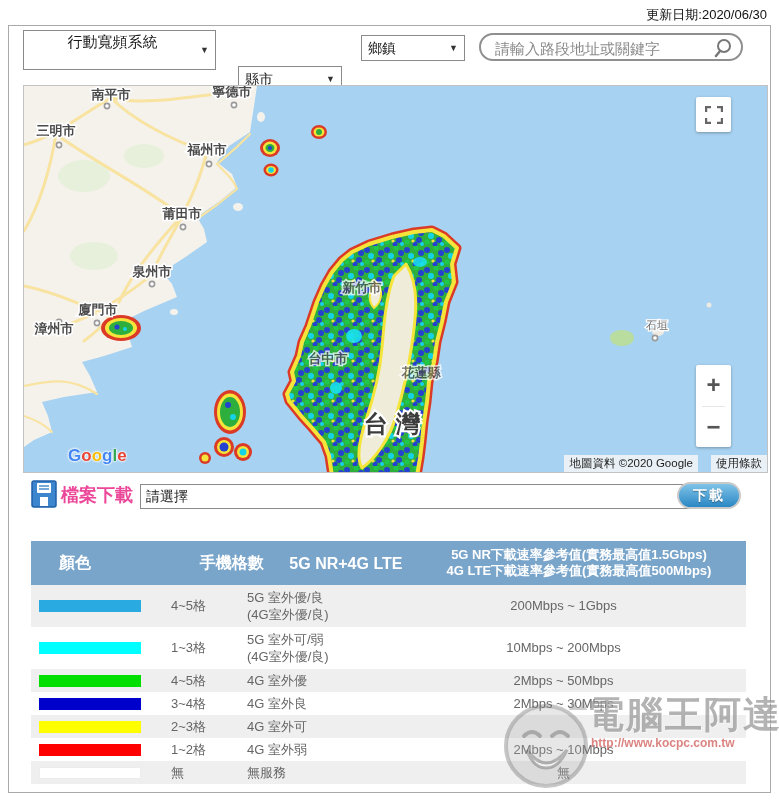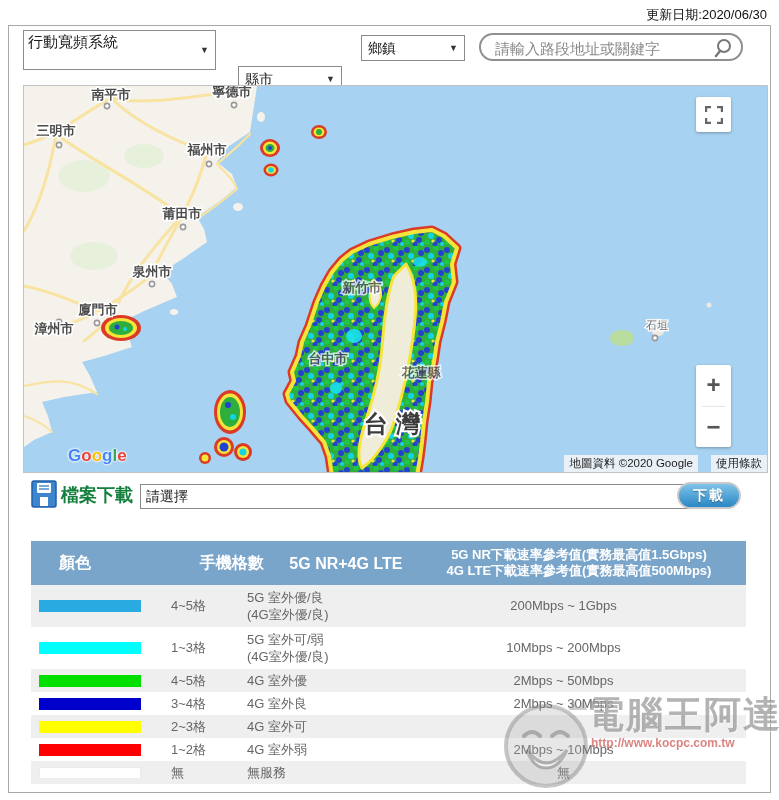--- a/index.html
+++ b/index.html
@@ -6,21 +6,21 @@
   body{
     width:779px;height:800px;position:relative;background:#fff;
     font-family:"Liberation Sans","DejaVu Sans",sans-serif;overflow:hidden;
   }
   .update-date{position:absolute;top:6px;right:12px;font-size:13px;color:#111;}
   .panel{position:absolute;left:8px;top:25px;width:761px;height:766px;border:1px solid #a9a9a9;background:#fff;}
 
   
   .sel{position:absolute;border:1px solid #8a8a8a;background:#fff;color:#1b1b1b;cursor:pointer;box-sizing:border-box;}
   .sel .arrow{position:absolute;right:6px;top:50%;transform:translateY(-50%);font-size:9px;color:#333;}
-  .sel-system{left:14px;top:4px;width:193px;height:40px;font-size:15px;line-height:18px;padding:2px 18px 2px 4px;}
+  .sel-system{left:14px;top:4px;width:193px;height:40px;font-size:15px;line-height:18px;padding:2px 18px 2px 4px;text-align:center;}
   .sel-county{left:229px;top:9px;width:104px;height:26px;font-size:14px;line-height:24px;padding:0 18px 0 6px;margin-top:31px;}
   .sel-town{left:352px;top:9px;width:104px;height:26px;font-size:14px;line-height:24px;padding:0 18px 0 6px;}
   .search{position:absolute;left:470px;top:7px;width:264px;height:28px;border:2px solid #8f8f8f;border-radius:16px;box-sizing:border-box;background:#fff;}
   .search input{position:absolute;left:12px;top:2px;width:210px;height:20px;border:none;outline:none;font-size:15px;color:#333;background:transparent;font-family:inherit;}
   .search input::placeholder{color:#8a8a8a;opacity:1;}
   .search .mag{position:absolute;right:8px;top:3px;}
 
   
   .map{position:absolute;left:14px;top:59px;width:743px;height:386px;border:1px solid #c2c2c2;overflow:hidden;background:#A7D2F1;}
   .map svg.base{position:absolute;left:0;top:0;}
@@ -36,21 +36,21 @@
   .attr-data{right:69px;}
   .attr-terms{right:0px;cursor:pointer;}
   svg text.maplbl{font-family:"Liberation Sans","DejaVu Sans",sans-serif;font-size:13px;fill:#4a4a4a;
     paint-order:stroke;stroke:#ffffff;stroke-width:3px;text-anchor:middle;font-weight:bold;}
   svg text.maplbl.small{font-size:11px;fill:#666;stroke-width:2.5px;font-weight:normal;}
   svg text.maplbl.big{font-size:24px;fill:#3c3c3c;letter-spacing:8px;stroke-width:4px;}
   svg text.maplbl.faint{opacity:.75;}
 
   
   .dl-icon{position:absolute;left:22px;top:454px;}
-  .dl-label{position:absolute;left:52px;top:457px;font-size:18px;font-weight:bold;color:#15803d;}
+  .dl-label{position:absolute;left:52px;top:457px;font-size:18px;font-weight:bold;color:#ec4899;}
   .dl-select{left:131px;top:458px;width:566px;height:25px;font-size:14px;line-height:23px;padding:0 18px 0 5px;position:absolute;}
   .dl-btn{position:absolute;left:668px;top:456px;width:64px;height:27px;border-radius:14px;
     border:2px solid #c9c9c9;box-sizing:border-box;cursor:pointer;
     background:linear-gradient(#7fc3e8,#2a87c4);display:flex;align-items:center;justify-content:center;
     color:#fff;font-size:14px;font-weight:bold;letter-spacing:2px;text-shadow:0 1px 1px rgba(0,0,0,.35);}
 
   
   .legend{position:absolute;left:22px;top:515px;width:715px;font-size:13px;color:#666;}
   .lg-header{display:flex;background:#7AA5CB;color:#fff;font-weight:bold;height:44px;align-items:center;}
   .lg-row{display:flex;align-items:center;min-height:23px;}

